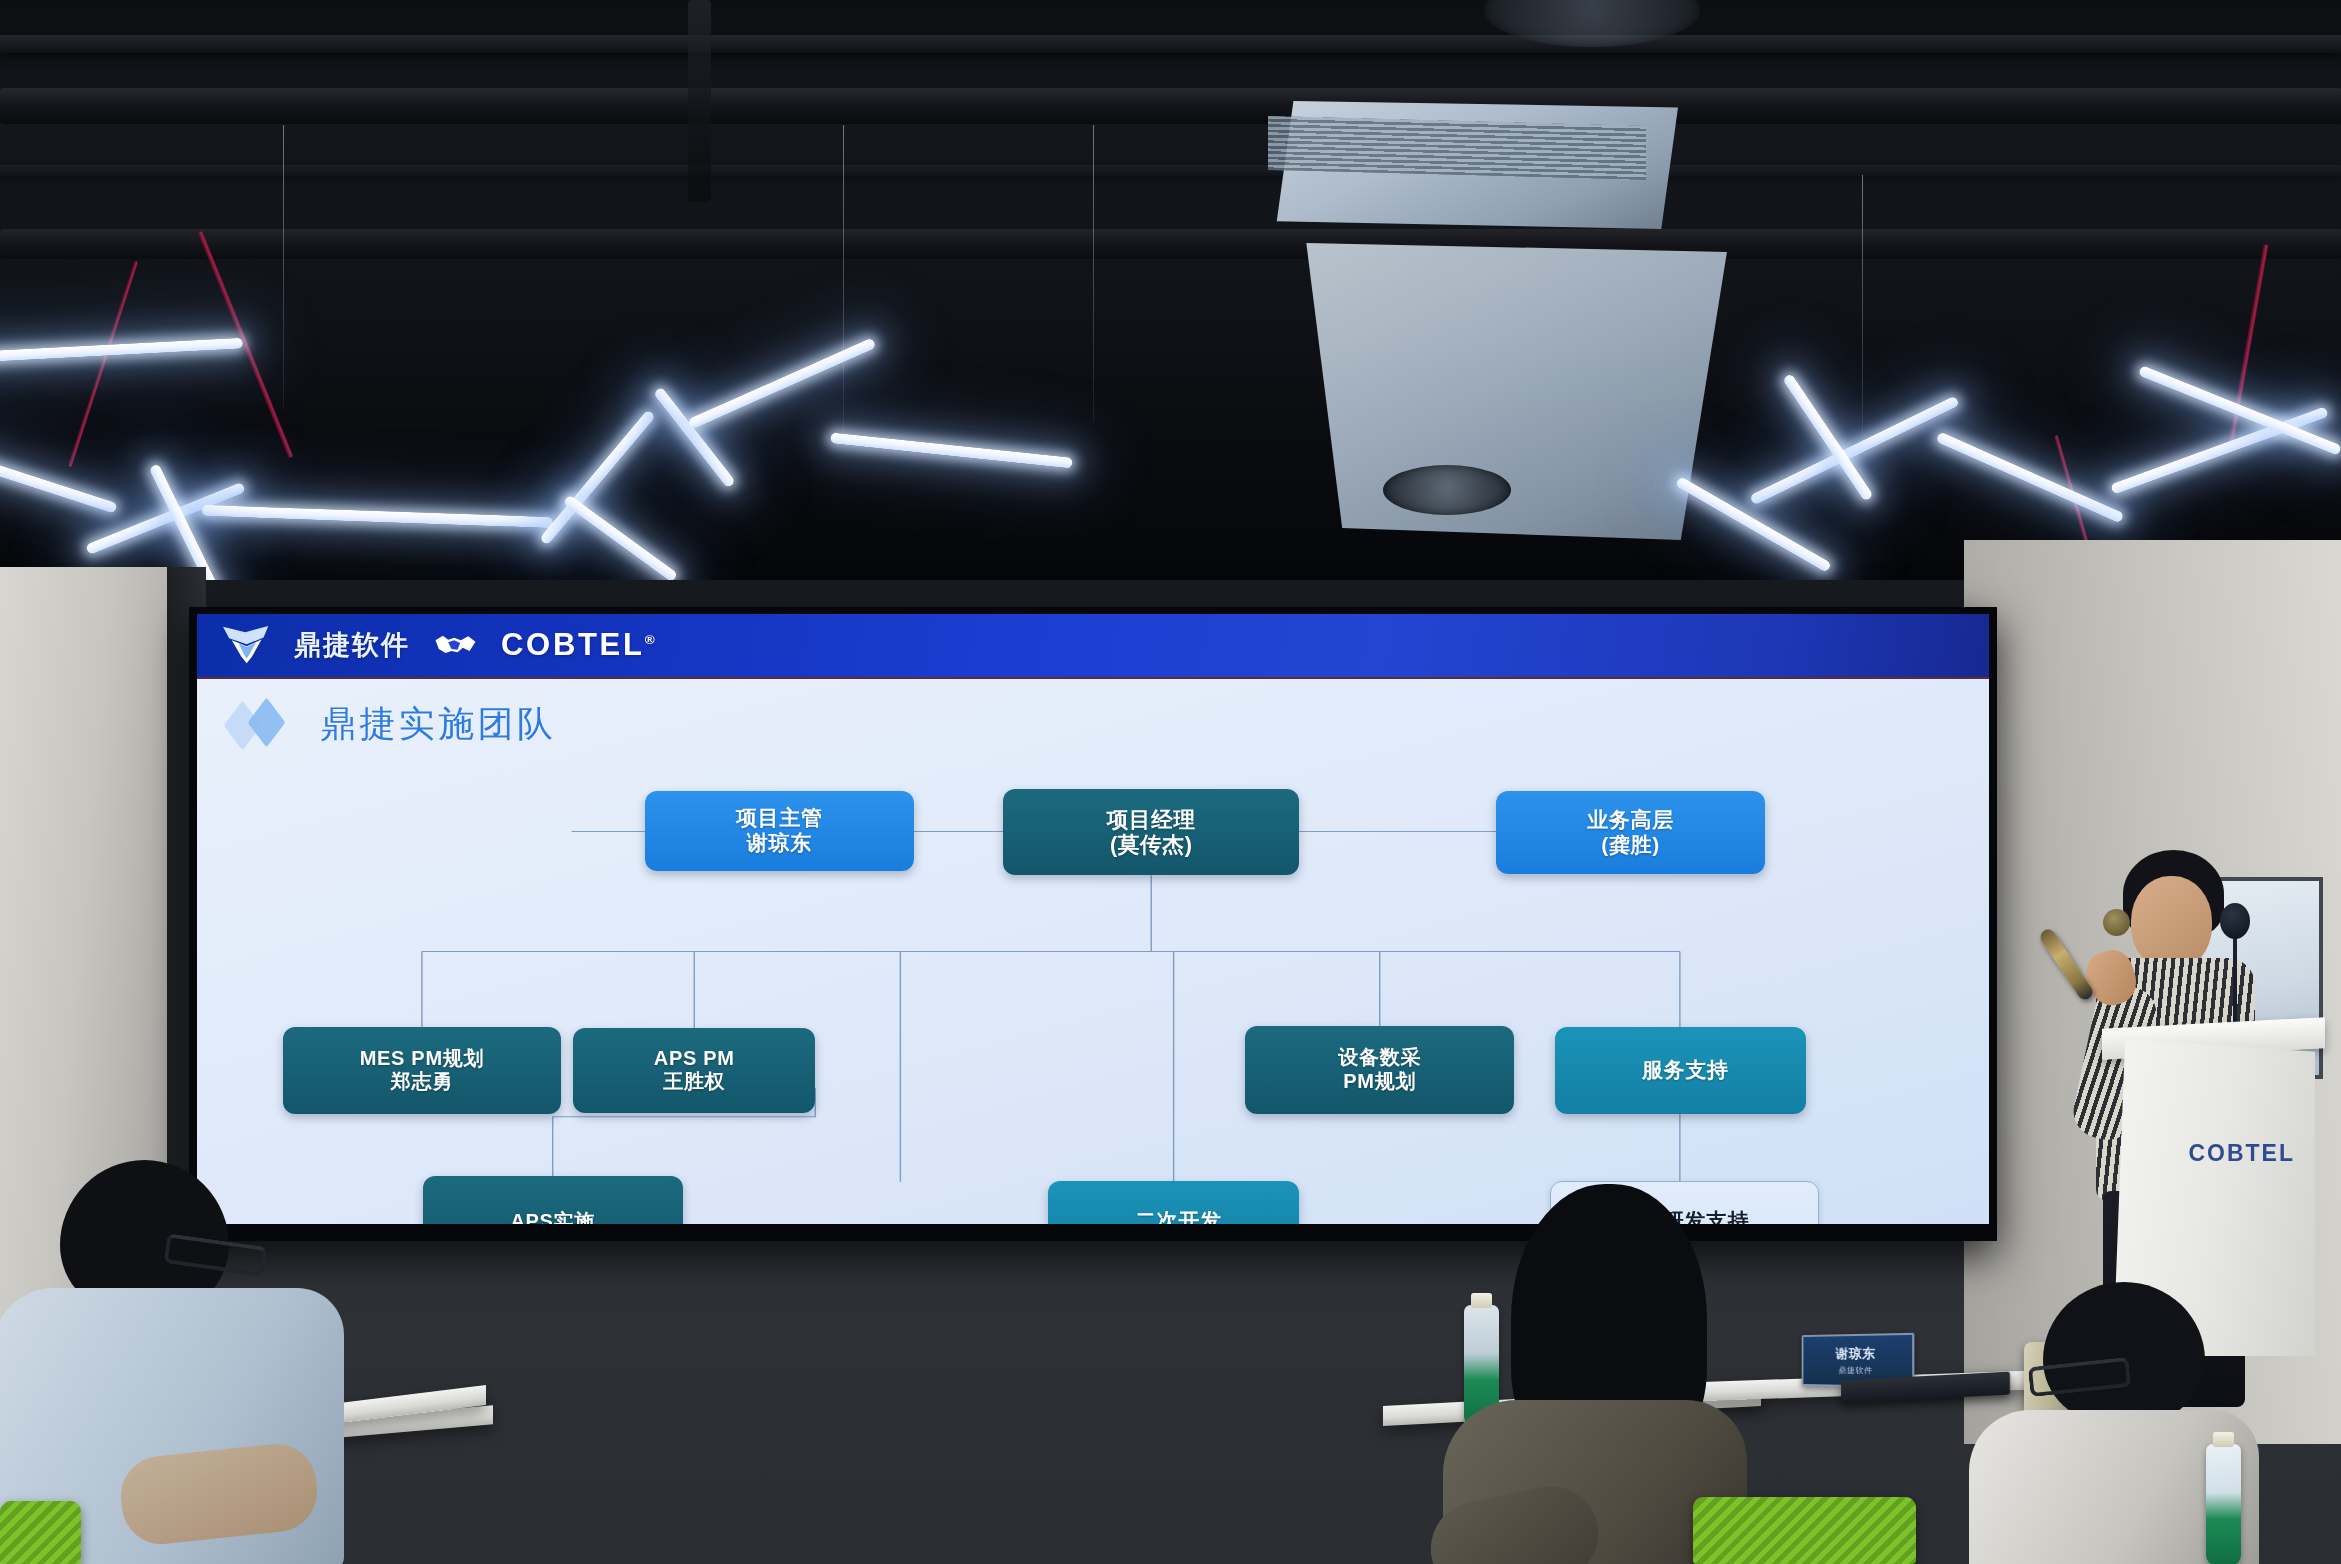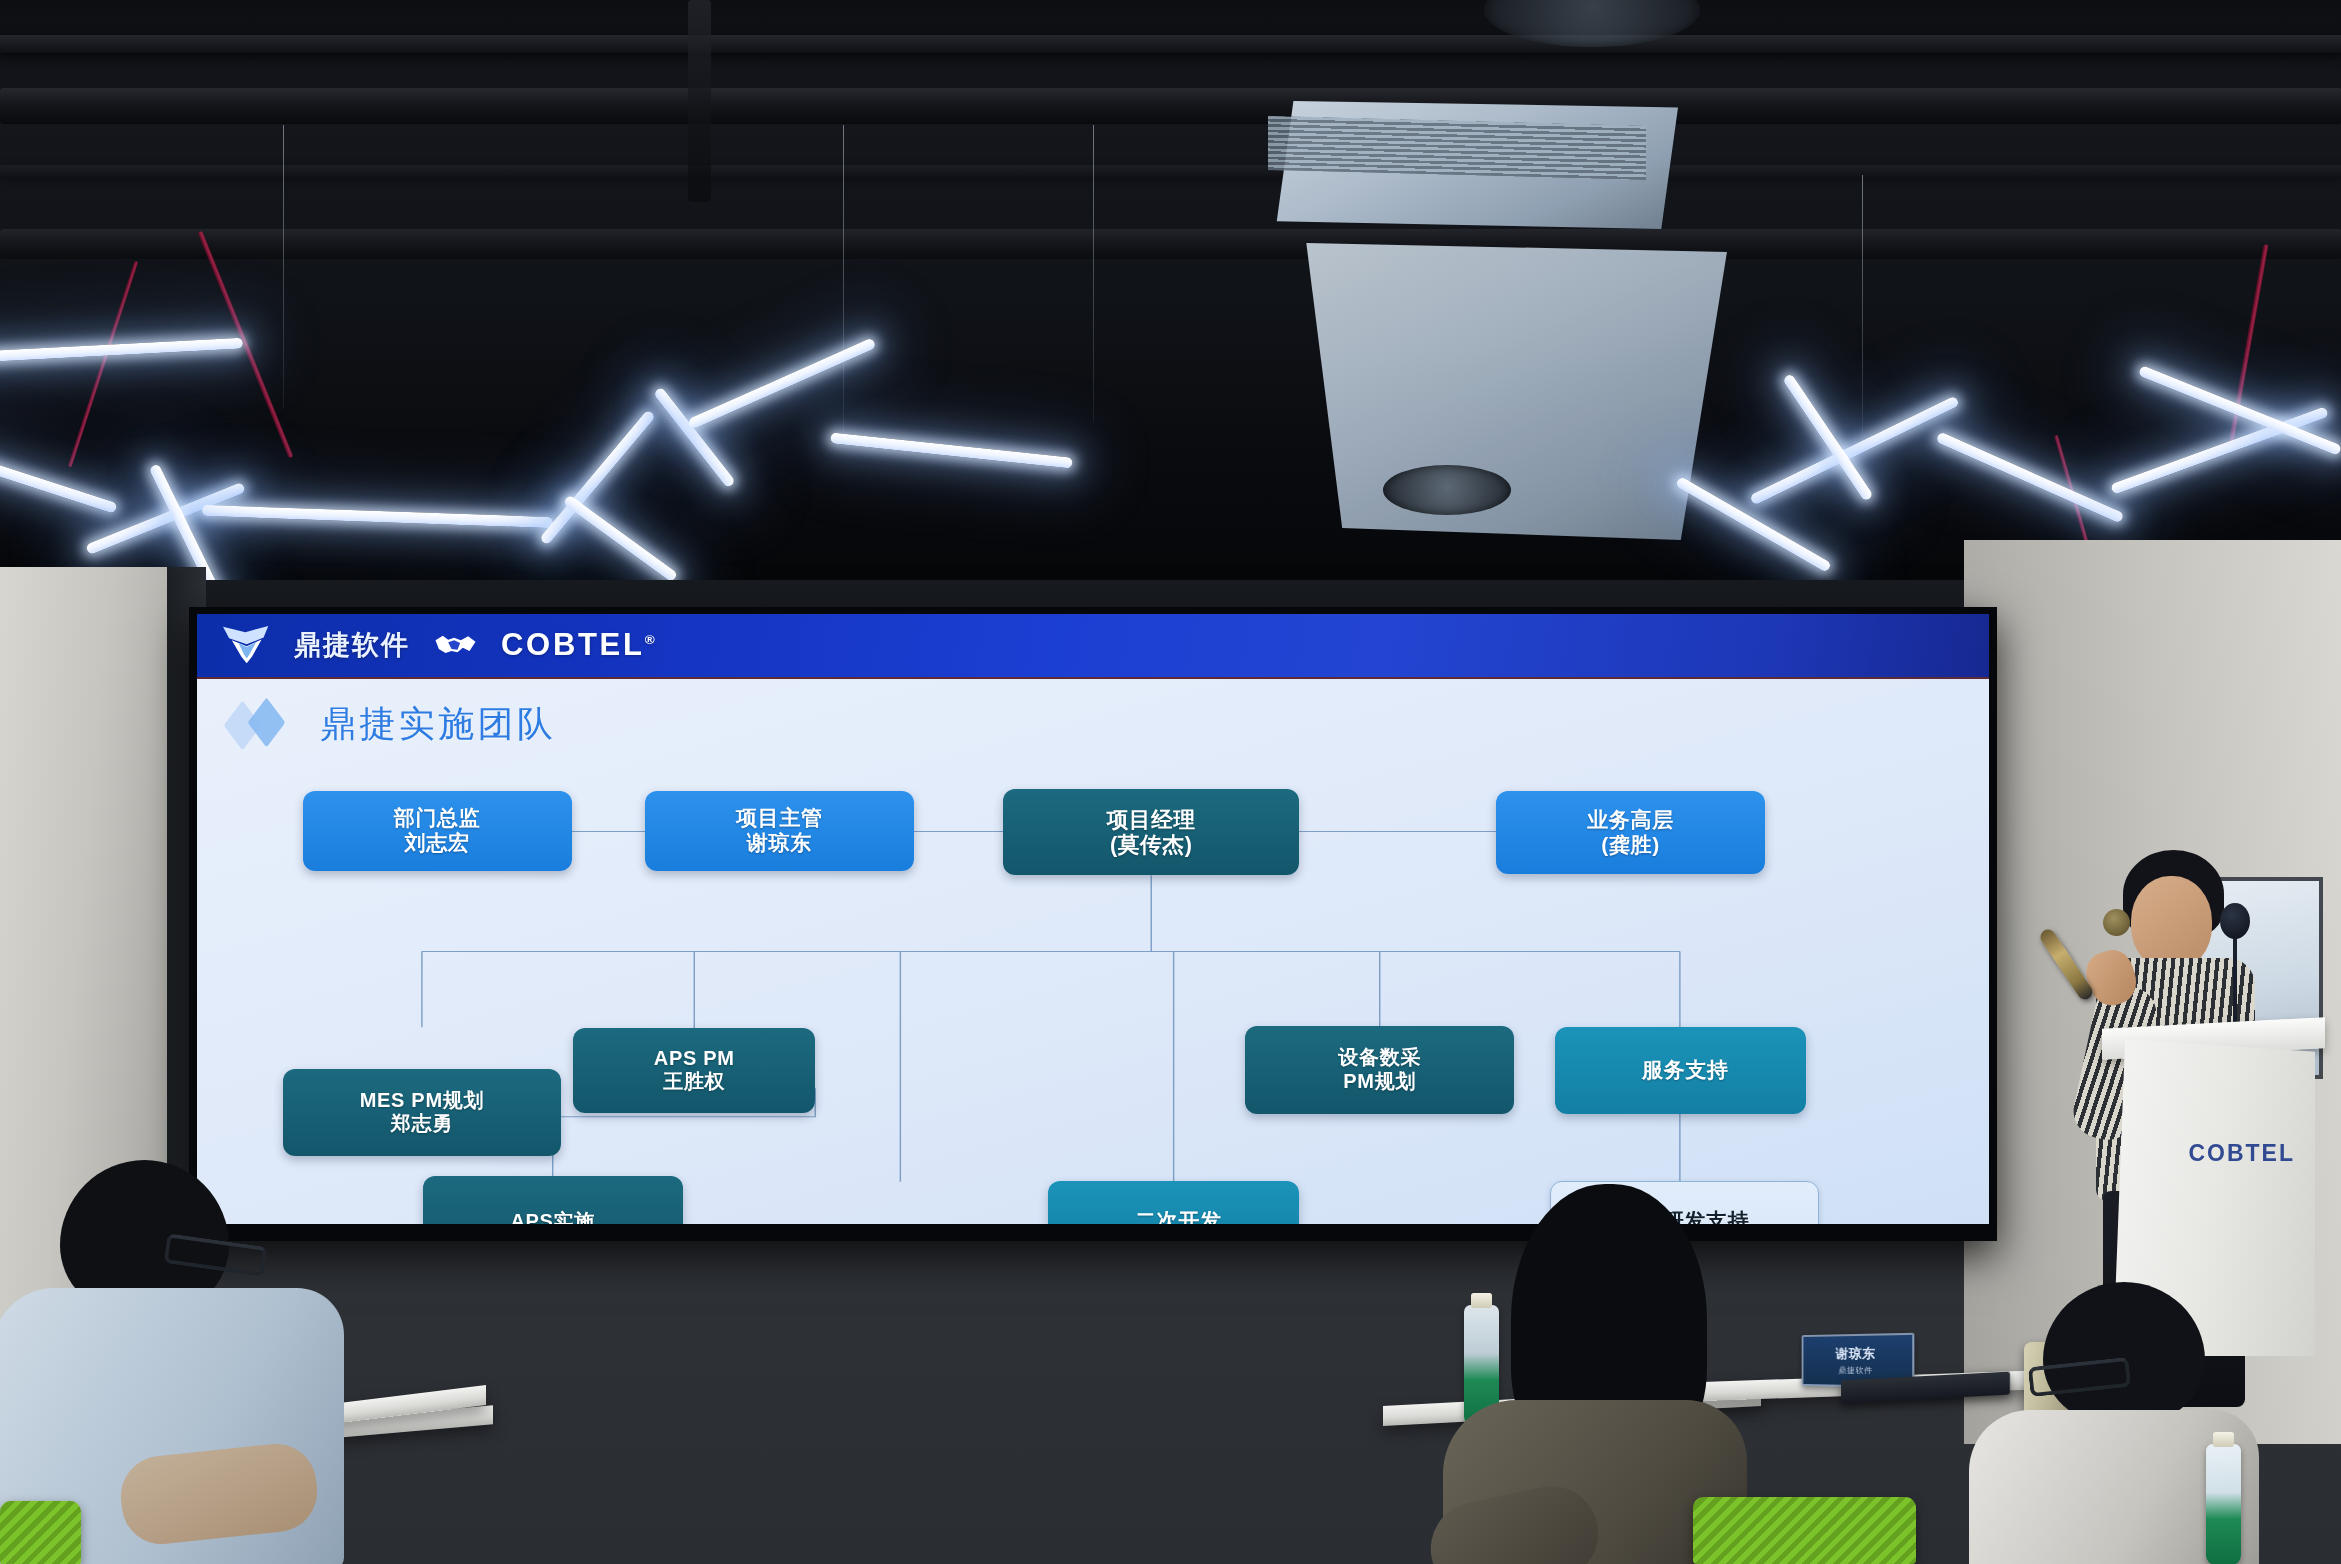--- a/index.html
+++ b/index.html
@@ -349,41 +349,37 @@
 
             <path d="M785 498 L785 838"></path>
             <path d="M1090 498 L1090 838"></path>
 
             <path d="M690 700 L690 742 L397 742 L397 830"></path>
 
             <path d="M1655 738 L1655 838"></path>
           </g>
         </svg>
 
-        <div class="node blue" style="left:5.9%; top:29.1%; width:15.0%; height:13.1%; font-size:21px;">
-          <span class="l1">部门总监</span>
-          <span class="l2">刘志宏</span>
-        </div>
 
         <div class="node blue" style="left:25.0%; top:29.1%; width:15.0%; height:13.1%; font-size:21px;">
           <span class="l1">项目主管</span>
           <span class="l2">谢琼东</span>
         </div>
 
         <div class="node teal" style="left:45.0%; top:28.7%; width:16.5%; height:14.2%; font-size:21.6px;">
           <span class="l1">项目经理</span>
           <span class="l2">(莫传杰)</span>
         </div>
 
         <div class="node blue" style="left:72.5%; top:29.1%; width:15.0%; height:13.6%; font-size:21px;">
           <span class="l1">业务高层</span>
           <span class="l2">(龚胜)</span>
         </div>
 
-        <div class="node teal" style="left:4.8%; top:67.8%; width:15.5%; height:14.2%; font-size:20px;margin-top:42px;">
+        <div class="node teal" style="left:4.8%; top:67.8%; width:15.5%; height:14.2%; font-size:20px;">
           <span class="l1">MES PM规划</span>
           <span class="l2">郑志勇</span>
         </div>
 
         <div class="node teal" style="left:21.0%; top:68.0%; width:13.5%; height:13.8%; font-size:20px;">
           <span class="l1">APS PM</span>
           <span class="l2">王胜权</span>
         </div>
 
         <div class="node teal" style="left:58.5%; top:67.6%; width:15.0%; height:14.4%; font-size:20px;">

